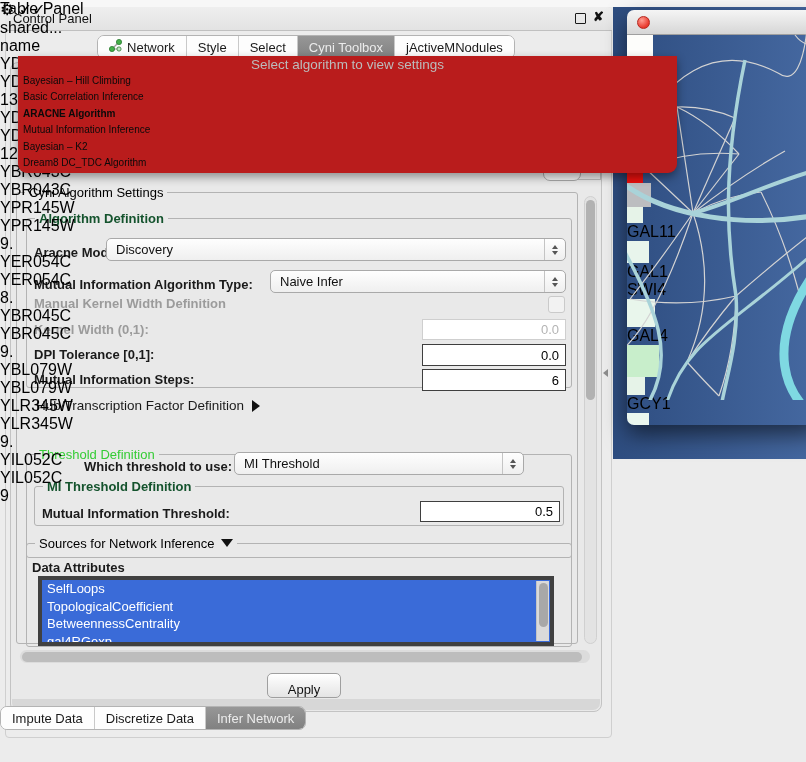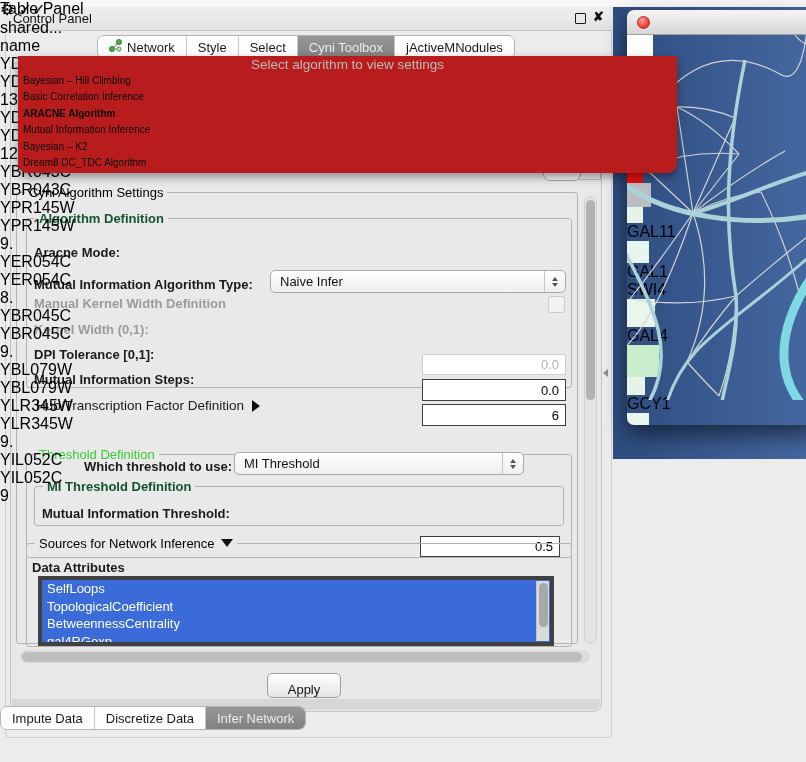--- a/index.html
+++ b/index.html
@@ -44,21 +44,21 @@
 
   
   .combo{position:absolute;background:linear-gradient(#fefefe,#efefef);border:1px solid #a9a9a9;border-radius:5px;
          font-size:13px;color:#111;box-sizing:border-box;padding-left:9px;display:flex;align-items:center;}
   .combo .spin{position:absolute;right:0;top:0;bottom:0;width:20px;border-left:1px solid #c4c4c4;
                display:flex;flex-direction:column;align-items:center;justify-content:center;gap:2px;}
   .tri-up{width:0;height:0;border-left:3.5px solid transparent;border-right:3.5px solid transparent;border-bottom:4px solid #555;}
   .tri-dn{width:0;height:0;border-left:3.5px solid transparent;border-right:3.5px solid transparent;border-top:4px solid #555;}
 
   .field{position:absolute;background:#fff;text-align:right;padding-right:6px;font-size:13px;box-sizing:border-box;
-         display:flex;align-items:center;justify-content:flex-end;margin-top:35px;}
+         display:flex;align-items:center;justify-content:flex-end;}
   .field.dis{border:1px solid #cfcfcf;color:#b4b4b4;}
   .field.strong{border:1px solid #3f3f3f;color:#000;}
 
   .cb{position:absolute;width:15px;height:15px;border:1px solid #cacaca;border-radius:3px;background:#f2f2f2;}
 
   .arrow-right{display:inline-block;width:0;height:0;border-top:6px solid transparent;border-bottom:6px solid transparent;
                border-left:8px solid #111;vertical-align:-2px;margin-left:8px;}
   .arrow-down{display:inline-block;width:0;height:0;border-left:6px solid transparent;border-right:6px solid transparent;
               border-top:8px solid #111;vertical-align:1px;margin-left:6px;}
 
@@ -190,20 +190,27 @@
   <div class="abs" id="combo-frag2"></div>
 
   <div class="group" style="left:16px;top:192px;width:562px;height:452px;">
     <span class="legend">Cyni Algorithm Settings</span>
   </div>
 
   <div class="group" style="left:26px;top:218px;width:546px;height:170px;">
     <span class="legend blue">Algorithm Definition</span>
   </div>
   <span class="lbl bold" style="left:34px;top:245px;">Aracne Mode:</span>
+  <div class="combo" style="left:106px;top:238px;width:460px;height:23px;">
+    <span>Discovery</span>
+    <span class="spin">
+        <span class="tri-up"></span>
+        <span class="tri-dn"></span>
+      </span>
+  </div>
   <span class="lbl bold" style="left:34px;top:277px;">Mutual Information Algorithm Type:</span>
   <div class="combo" style="left:270px;top:270px;width:296px;height:23px;">
     <span>Naive Infer</span>
     <span class="spin">
         <span class="tri-up"></span>
         <span class="tri-dn"></span>
       </span>
   </div>
   <span class="lbl bold grayed" style="left:34px;top:296px;">Manual Kernel Width Definition</span>
   <span class="cb" style="left:548px;top:296px;"></span>

